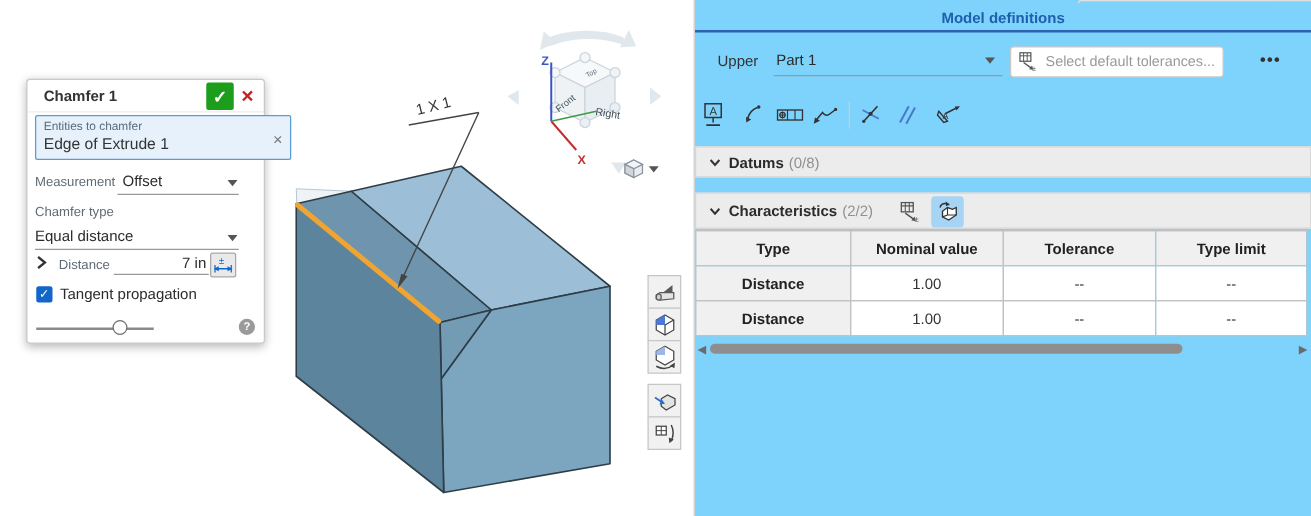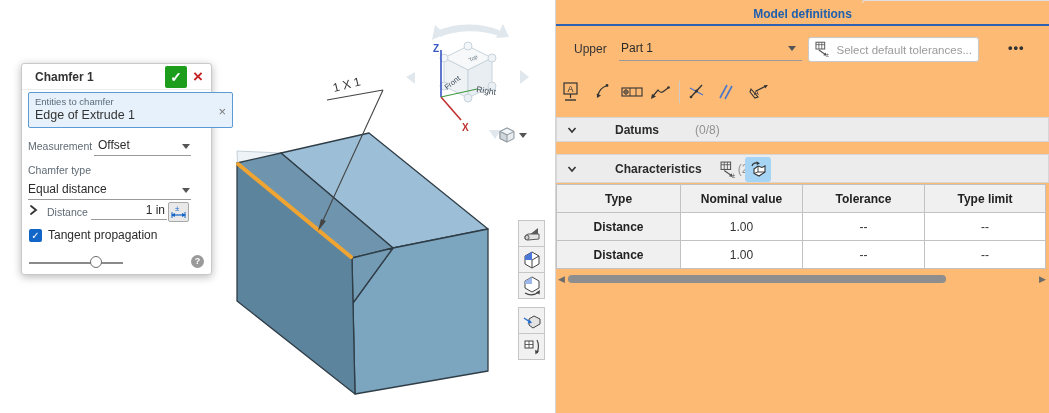--- a/index.html
+++ b/index.html
@@ -49,21 +49,21 @@
   .side-btn { width:27px; height:27px; background:#f1f1f1; border:1px solid #c6c6c6;
               display:flex; align-items:center; justify-content:center; cursor:pointer; }
   .side-btn + .side-btn { margin-top:-1px; }
   .side-gap { height:8px; }
 
   .viewopts-btn { position:absolute; left:498px; top:125px; width:34px; height:20px; z-index:4;
                   display:flex; align-items:center; gap:3px; cursor:pointer; }
 
   
   .panel { position:absolute; left:555px; top:0; width:494px; height:413px;
-           background:#fdba74; border-left:1px solid #d5d5d5; z-index:3; }
+           background:#7dd3fc; border-left:1px solid #d5d5d5; z-index:3; }
   .panel-top-divider { position:absolute; left:306px; top:0; width:188px; height:3px;
                        border-top:1px solid #e0e0e0; border-left:1px solid #e0e0e0; border-top-left-radius:3px; }
   .panel-title { position:absolute; left:0; top:7px; width:100%; text-align:center;
                  font-size:12px; font-weight:bold; color:#1e5fae; }
   .panel-title-rule { position:absolute; left:0; top:24px; width:100%; height:2px; background:#2d62b2; }
   .model-label { position:absolute; left:18px; top:42px; font-size:12px; color:#333; }
   .model-value { position:absolute; left:65px; top:41px; font-size:12px; color:#2b2b2b; }
   .model-underline { position:absolute; left:63px; top:60px; width:183px; border-bottom:1px solid #9a9a9a; }
   .model-caret { position:absolute; left:232px; top:46px; }
   .tol-btn { position:absolute; left:252px; top:37px; width:171px; height:25px;
@@ -71,21 +71,21 @@
              display:flex; align-items:center; gap:5px; padding:0 6px; cursor:pointer; }
   .tol-btn span { font-size:11.5px; color:#9a9a9a; white-space:nowrap; }
   .more-btn { position:absolute; left:452px; top:40px; font-size:13px; font-weight:bold;
               color:#333; letter-spacing:1px; cursor:pointer; }
   .pmi-toolbar { position:absolute; left:0; top:79px; height:26px; }
   .pmi-btn { position:absolute; width:26px; height:26px; display:flex; align-items:center;
              justify-content:center; cursor:pointer; }
   .pmi-sep { position:absolute; left:123px; top:2px; width:1px; height:22px; background:#cccccc; }
 
   .section-bar { position:absolute; left:0; width:493px; background:#ececec;
-                 border:1px solid #d6d6d6; display:flex; align-items:center; cursor:pointer;gap:32px; }
+                 border:1px solid #d6d6d6; display:flex; align-items:center; cursor:pointer; }
   .section-bar .chev { margin:0 6px 0 10px; display:flex; }
   .section-label { font-size:12px; font-weight:bold; color:#2b2b2b; }
   .section-count { font-size:12px; color:#919191; margin-left:4px; }
   #datums-bar { top:117px; height:25px; }
   #chars-bar { top:154px; height:29px; }
   .chars-icon1 { position:absolute; left:160px; top:3px; width:24px; height:23px;
                  display:flex; align-items:center; justify-content:center; cursor:pointer; }
   .chars-icon2 { position:absolute; left:188px; top:2px; width:26px; height:25px; background:#a6d4f4;
                  border-radius:3px; display:flex; align-items:center; justify-content:center; cursor:pointer; }
 
@@ -196,21 +196,21 @@
     <span class="fld-label" style="left:6px; top:100px;text-align:center;">Chamfer type</span>
     <span class="fld-value" style="left:6px; top:118px;">Equal distance</span>
     <span class="caret" style="left:160px; top:124px;"></span>
     <div class="underline" style="left:6px; top:135px; width:163px;"></div>
 
     <svg style="position:absolute; left:6px; top:140px;" width="11" height="12" viewBox="0 0 11 12">
       <path d="M3,2 L8,6 L3,10" stroke="#333" stroke-width="1.8" fill="none" stroke-linecap="round"></path>
     </svg>
     <span class="fld-label" style="left:25px; top:142px;">Distance</span>
     <div class="underline" style="left:69px; top:155px; width:76px;"></div>
-    <span class="fld-value" style="left:100px; top:139px; width:43px; text-align:right;">1 in</span>
+    <span class="fld-value" style="left:100px; top:139px; width:43px; text-align:right;">7 in</span>
     <div class="toggle-btn">
       <svg width="19" height="18" viewBox="0 0 19 18">
         <text x="6" y="8" font-size="8" fill="#1266c8" font-family="Liberation Sans, sans-serif">±</text>
         <line x1="3" y1="12" x2="16" y2="12" stroke="#1266c8" stroke-width="1.2"></line>
         <polygon points="2,12 6,10 6,14" fill="#1266c8"></polygon>
         <polygon points="17,12 13,10 13,14" fill="#1266c8"></polygon>
         <line x1="3" y1="9" x2="3" y2="15" stroke="#1266c8" stroke-width="1"></line>
         <line x1="16" y1="9" x2="16" y2="15" stroke="#1266c8" stroke-width="1"></line>
       </svg>
     </div>

